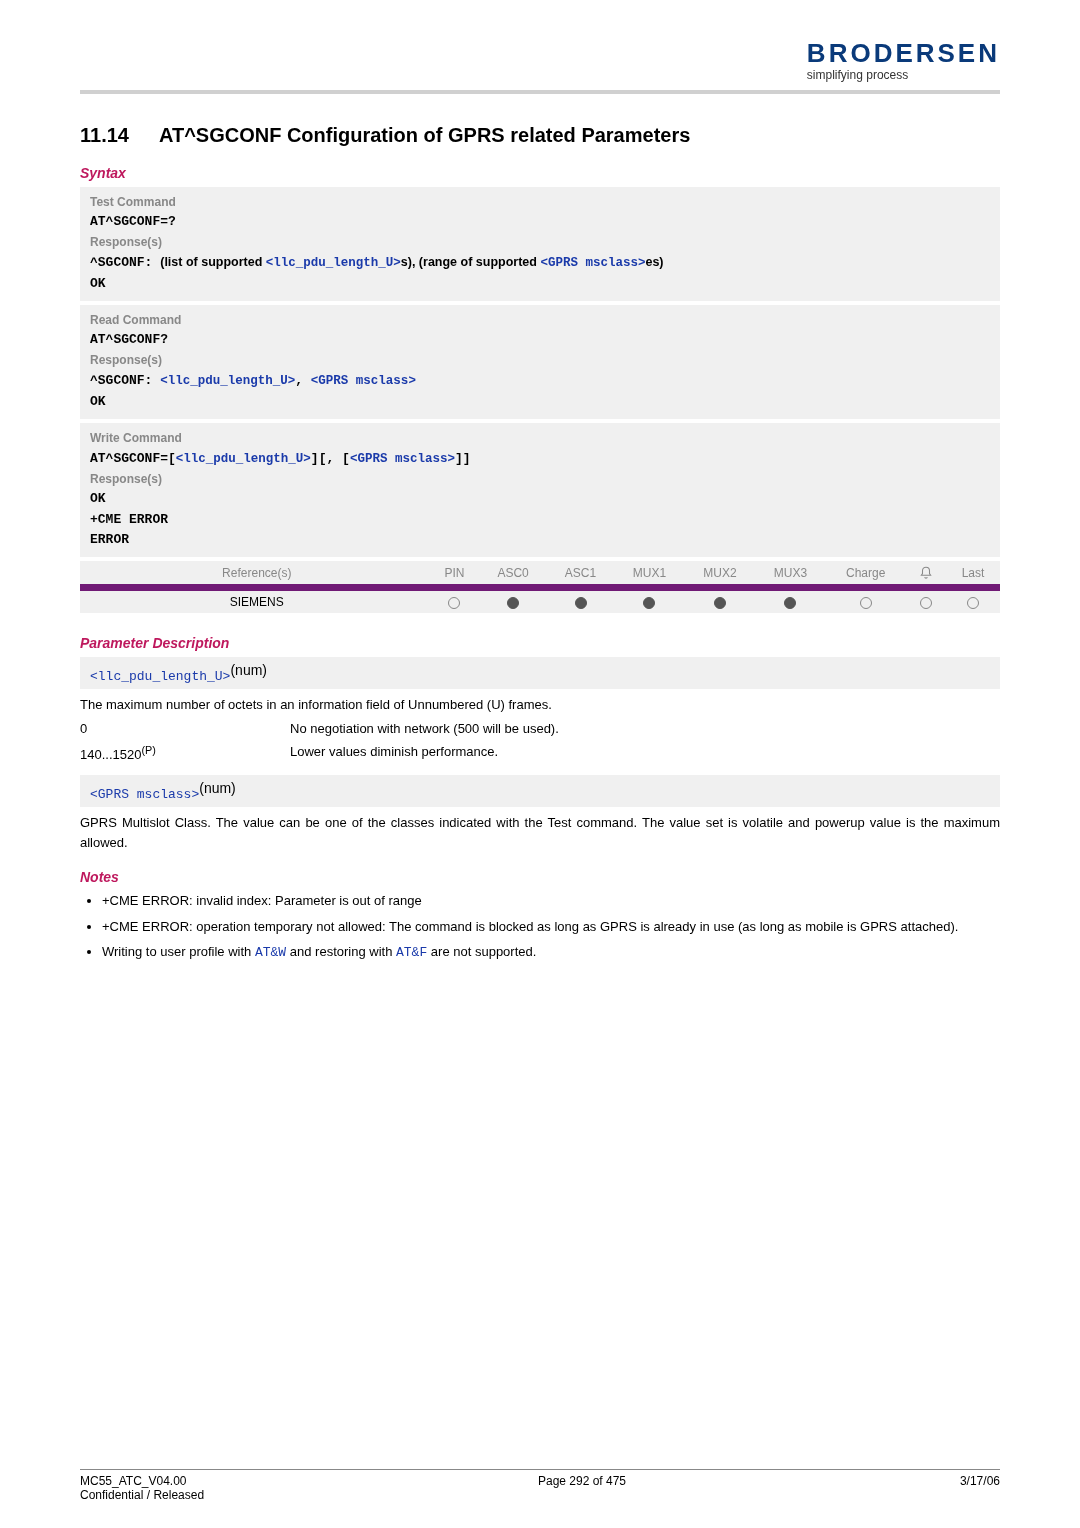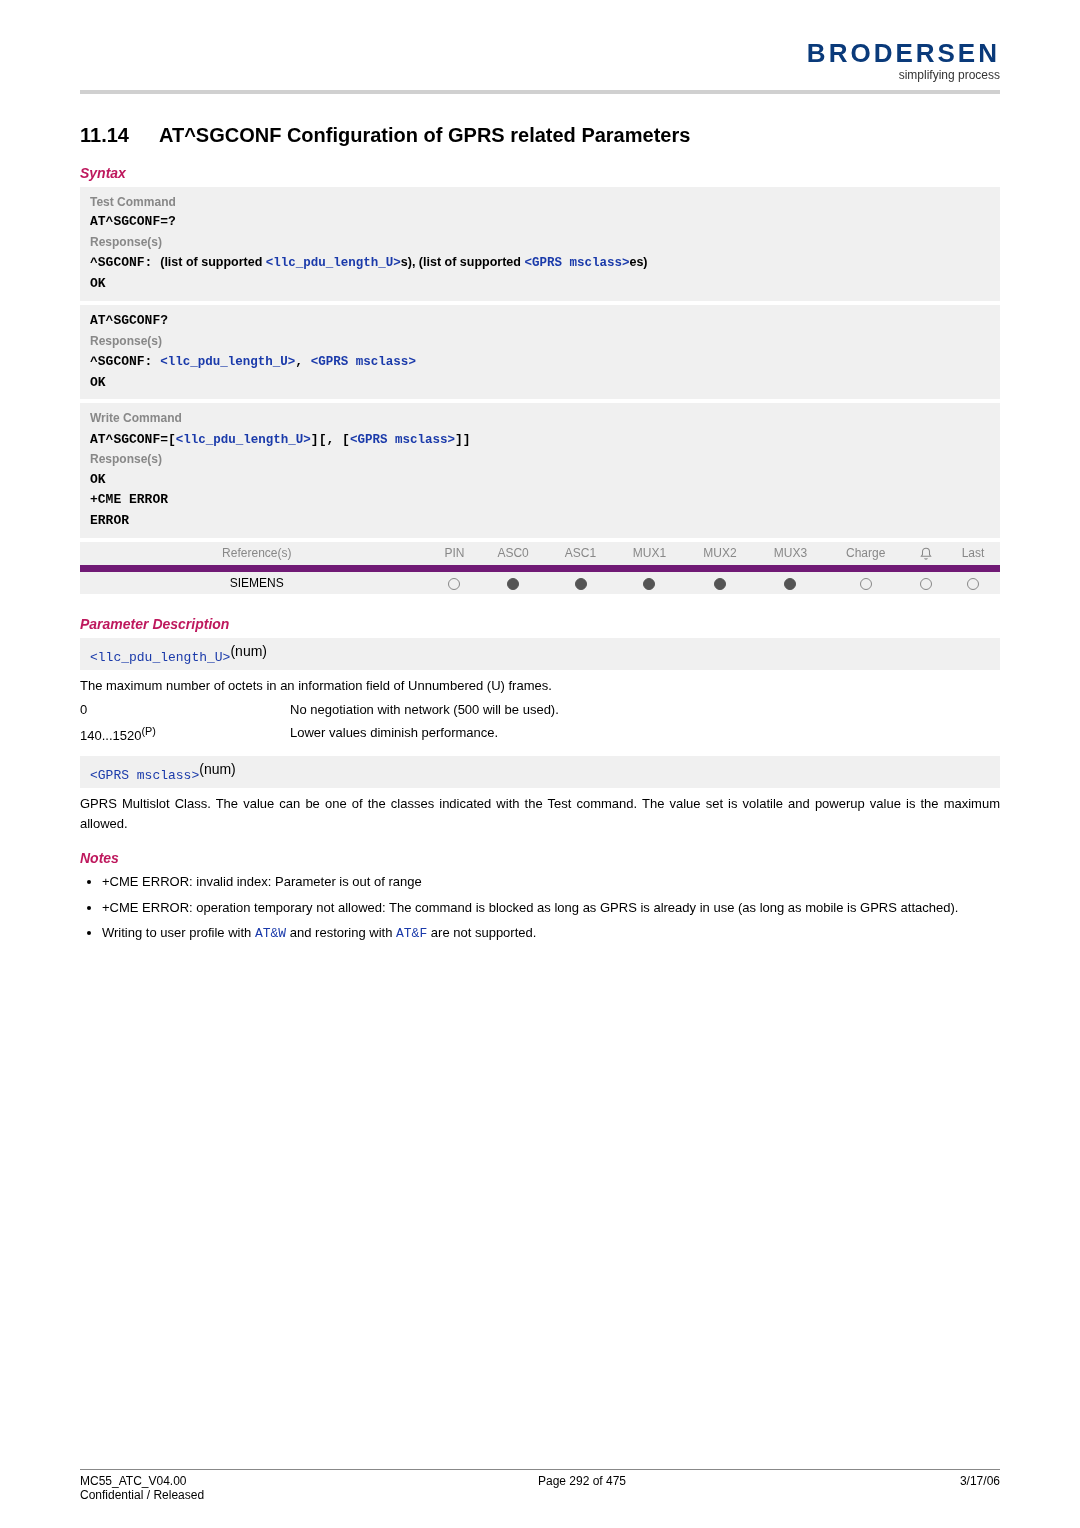--- a/index.html
+++ b/index.html
@@ -26,21 +26,21 @@
     font-weight: 900;
     letter-spacing: 3px;
     color: #0a3a7a;
     display: block;
     line-height: 1;
   }
   .logo-tagline {
     font-size: 12px;
     color: #333;
     display: block;
-    text-align: right;
+    text-align: left;
     margin-top: 2px;
   }
   .header-rule {
     border: none;
     border-top: 4px solid #d0d0d0;
     margin-bottom: 30px;
   }
   h1.section-title {
     font-size: 20px;
     font-weight: bold;
@@ -198,26 +198,27 @@
   <span class="section-num">11.14</span><span>AT^SGCONF   Configuration of GPRS related Parameters</span>
 </h1>
 
 <div class="subhead">Syntax</div>
 
 <div class="syntax-block">
   <div class="gray-label">Test Command</div>
   <div class="mono">AT^SGCONF=?</div>
   <div class="gray-label">Response(s)</div>
   <div>
-    <span class="mono">^SGCONF: </span><span>(list of supported </span><span class="param-ref">&lt;llc_pdu_length_U&gt;</span><span>s), (list of supported </span><span class="param-ref">&lt;GPRS msclass&gt;</span><span>es)</span>
+    <span class="mono">^SGCONF: </span><span>(list of supported </span><span class="param-ref">&lt;llc_pdu_length_U&gt;</span><span>s), (range of supported </span><span class="param-ref">&lt;GPRS msclass&gt;</span><span>es)</span>
   </div>
   <div class="mono">OK</div>
 </div>
 
 <div class="syntax-block">
+  <div class="gray-label">Read Command</div>
   <div class="mono">AT^SGCONF?</div>
   <div class="gray-label">Response(s)</div>
   <div>
     <span class="mono">^SGCONF: </span><span class="param-ref">&lt;llc_pdu_length_U&gt;</span><span class="mono">, </span><span class="param-ref">&lt;GPRS msclass&gt;</span>
   </div>
   <div class="mono">OK</div>
 </div>
 
 <div class="syntax-block">
   <div class="gray-label">Write Command</div>

